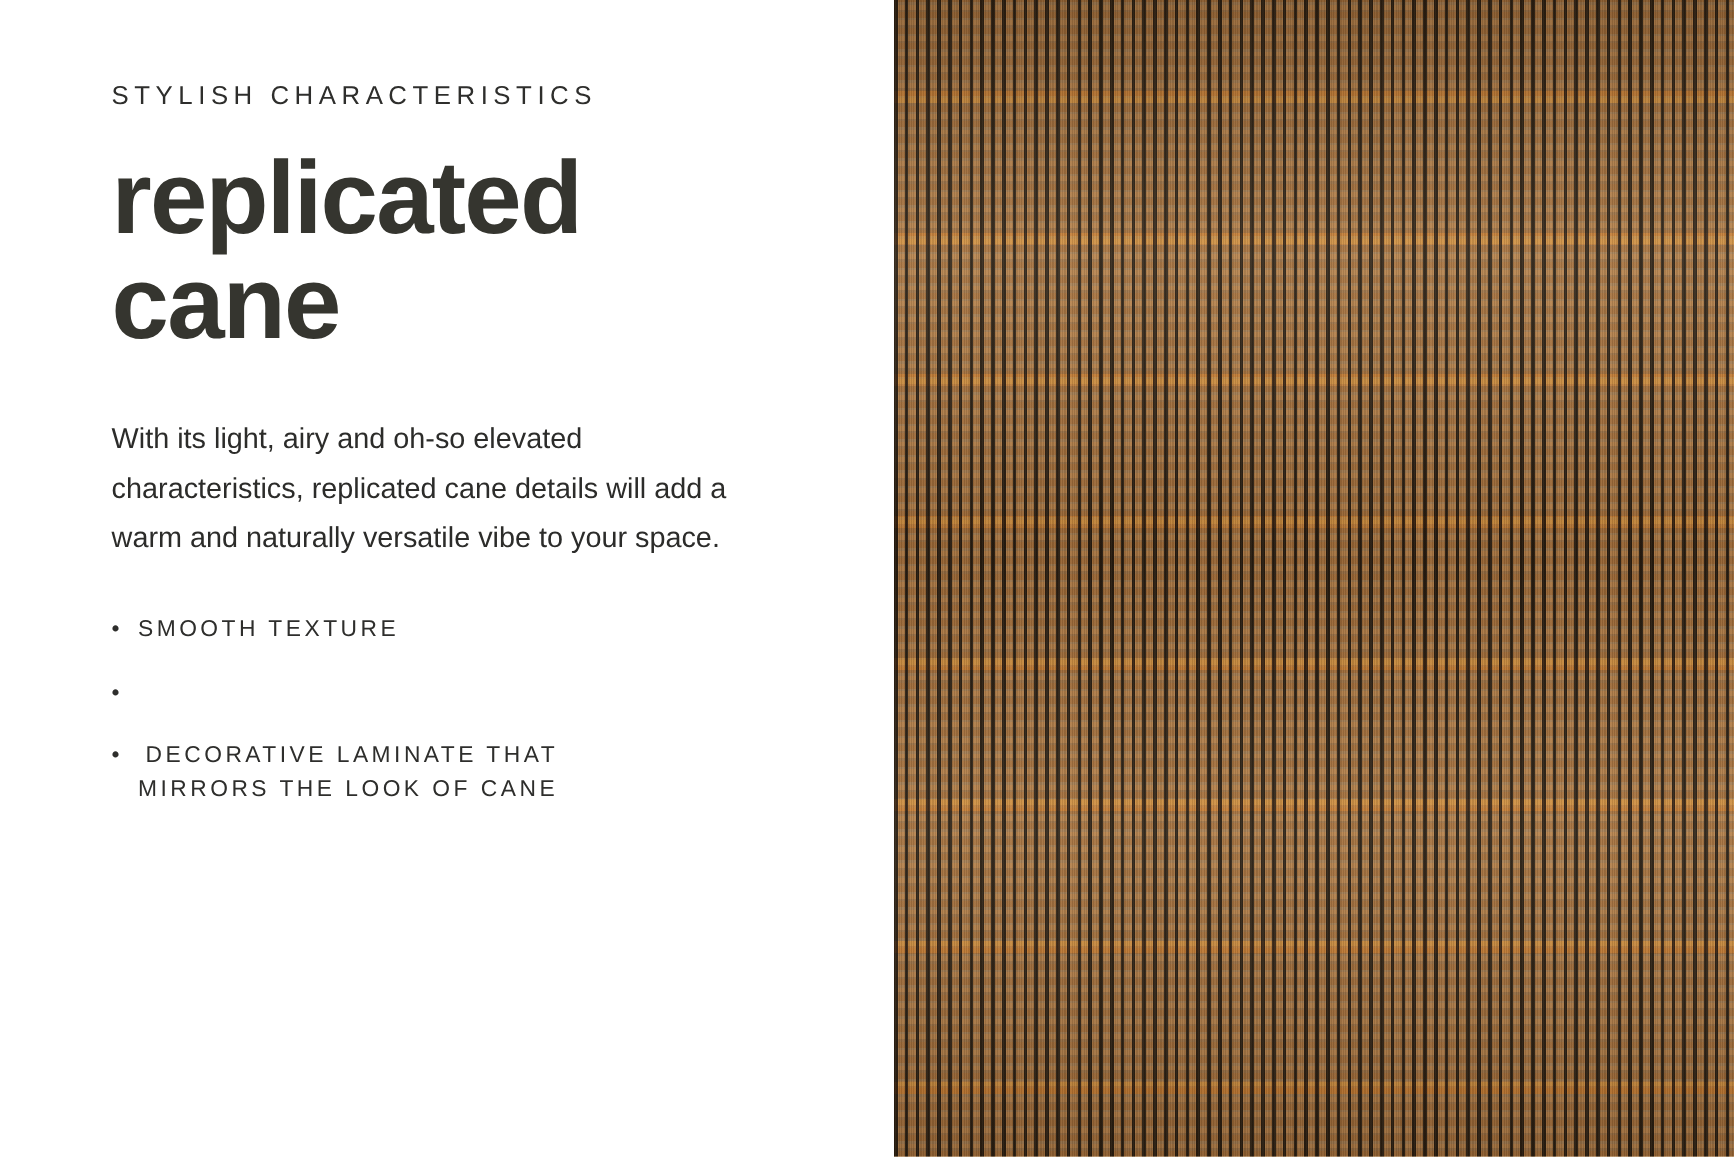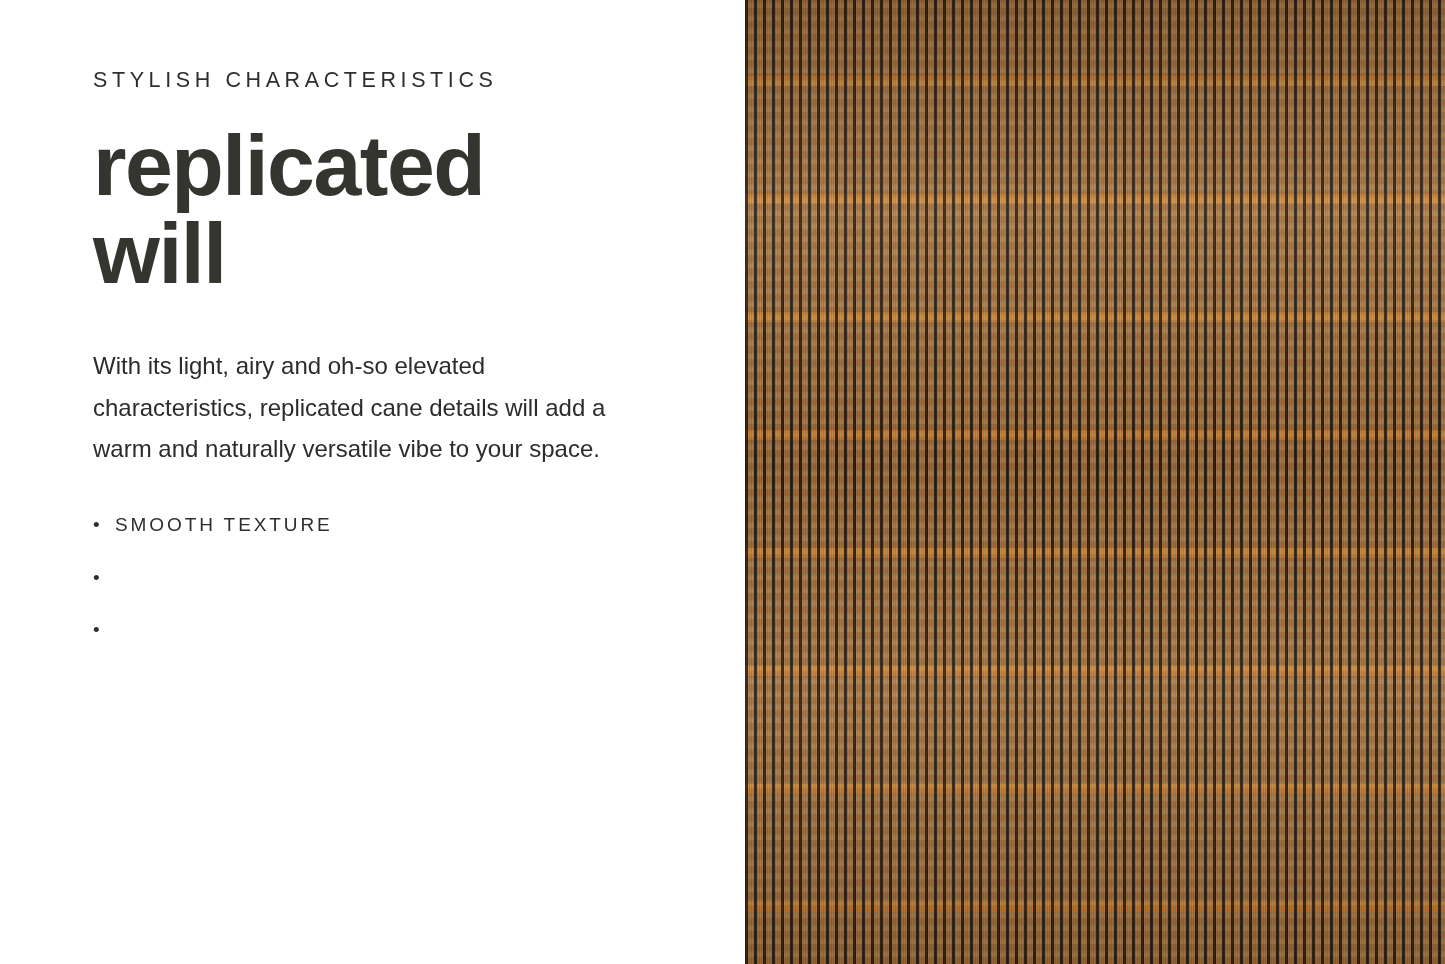--- a/index.html
+++ b/index.html
@@ -167,37 +167,39 @@
 </style>
 </head>
 <body>
 
 <div class="page">
 
   <section class="left-panel">
 
     <div class="eyebrow">STYLISH CHARACTERISTICS</div>
 
-    <h1 class="headline">replicated will</h1>
+    <h1 class="headline">replicated cane</h1>
 
     <p class="body-copy">With its light, airy and oh-so elevated characteristics, replicated cane details will add a warm and naturally versatile vibe to your space.</p>
 
     <ul class="feature-list">
 
       <li class="feature-item">
         <span class="bullet">•</span>
         <span class="feature-text">SMOOTH TEXTURE</span>
       </li>
 
       <li class="feature-item">
         <span class="bullet">•</span>
       </li>
 
       <li class="feature-item">
         <span class="bullet">•</span>
+        <span class="feature-text">DECORATIVE LAMINATE THAT
+MIRRORS THE LOOK OF CANE</span>
       </li>
 
     </ul>
   </section>
 
   <section class="right-panel">
     <div class="weave"></div>
     <div class="weave-overlay"></div>
     <div class="weave-grain"></div>
     <div class="weave-shade"></div>

